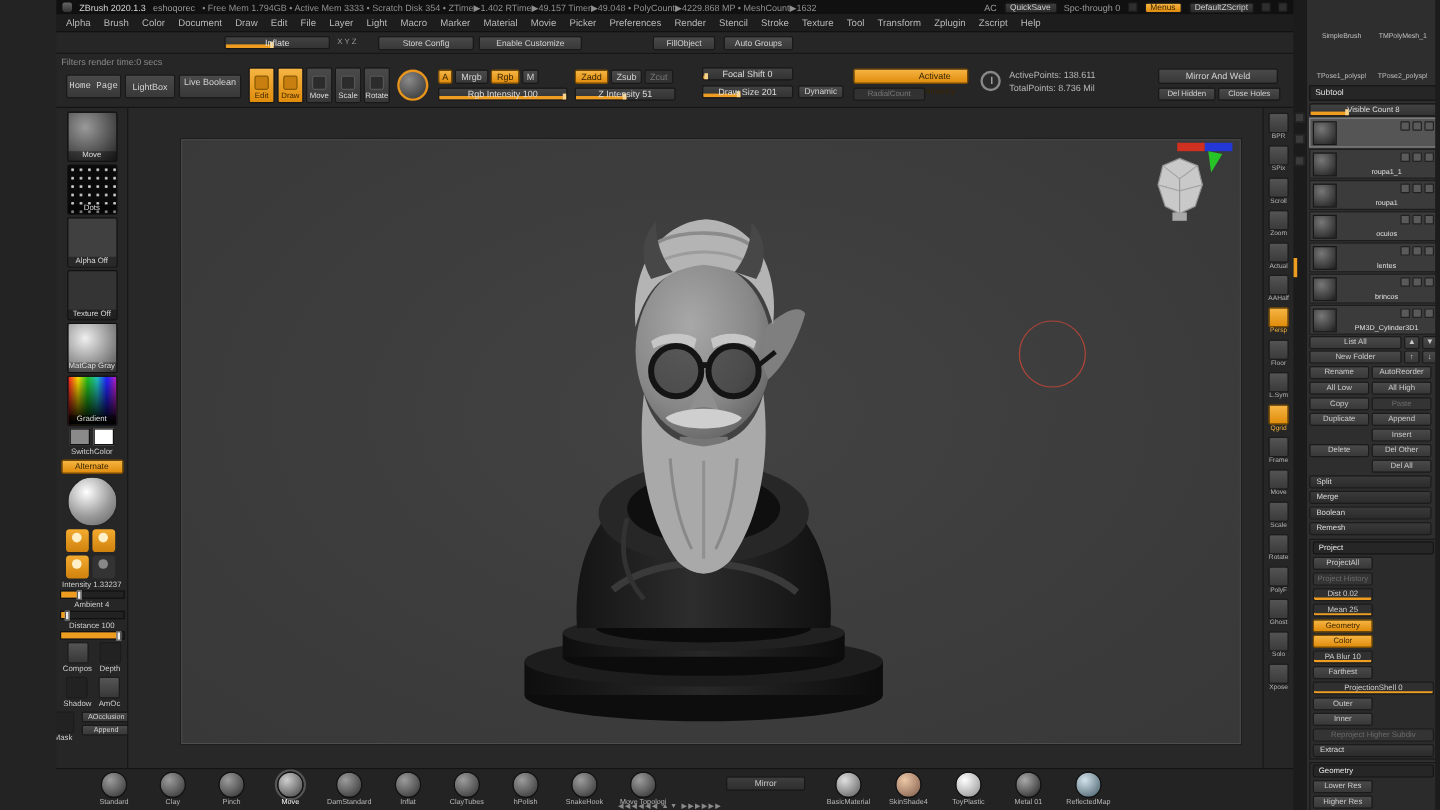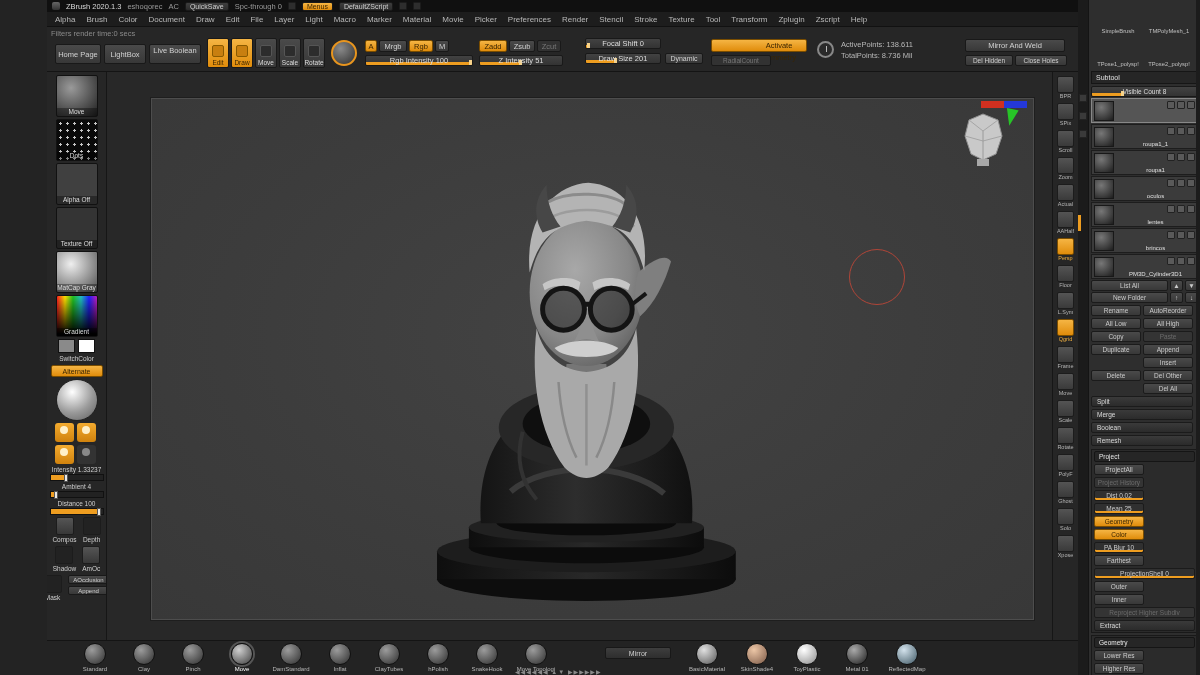--- a/index.html
+++ b/index.html
@@ -176,20 +176,21 @@
 <body>
 
 <div id="app">
 
   <div id="left-region">
 
     <div id="titlebar">
       <span class="logo"></span>
       <span class="app-title">ZBrush 2020.1.3</span>
       <span>eshoqorec</span>
+      <span class="stats">• Free Mem 1.794GB  • Active Mem 3333  • Scratch Disk 354  •  ZTime▶1.402  RTime▶49.157  Timer▶49.048  • PolyCount▶4229.868 MP  • MeshCount▶1632</span>
       <span>AC</span>
       <span class="tb-btn">QuickSave</span>
       <span>Spc-through  0</span>
       <span class="tb-ic"></span>
       <span class="tb-btn orange">Menus</span>
       <span class="tb-btn">DefaultZScript</span>
       <span class="tb-ic"></span>
       <span class="tb-ic"></span>
     </div>
 
@@ -214,25 +215,36 @@
         <span class="menu-item">Stencil</span>
         <span class="menu-item">Stroke</span>
         <span class="menu-item">Texture</span>
         <span class="menu-item">Tool</span>
         <span class="menu-item">Transform</span>
         <span class="menu-item">Zplugin</span>
         <span class="menu-item">Zscript</span>
         <span class="menu-item">Help</span>
       </div>
 
+    <div id="customrow">
+      <div class="zslider" style="position:absolute;left:140px;top:3px;width:88px;height:11px;">
+        <span class="fill" style="width:46%"></span>
+          <span class="txt">Inflate</span>
+      </div>
+      <span style="position:absolute;left:234px;top:5px;font-size:6.5px;color:#999;">X Y Z</span>
+      <span class="gbtn" style="position:absolute;left:268px;top:3px;width:80px;height:12px;line-height:11px;font-size:7px;">Store Config</span>
+      <span class="gbtn" style="position:absolute;left:352px;top:3px;width:86px;height:12px;line-height:11px;font-size:7px;">Enable Customize</span>
+      <span class="gbtn" style="position:absolute;left:497px;top:3px;width:52px;height:12px;line-height:11px;font-size:7px;">FillObject</span>
+      <span class="gbtn" style="position:absolute;left:556px;top:3px;width:58px;height:12px;line-height:11px;font-size:7px;">Auto Groups</span>
+    </div>
 
     <div id="topshelf">
       <span class="ts-abs" style="left:4px;top:2px;font-size:7.5px;color:#8a8a8a;">Filters render time:0 secs</span>
 
-      <span class="gbtn ts-abs" style="left:8px;top:17px;width:46px;height:20px;line-height:19px;">Home Page</span>
+      <span class="gbtn ts-abs" style="left:8px;top:17px;width:46px;height:20px;line-height:19px;font-family:Liberation Mono, monospace;">Home Page</span>
       <span class="gbtn ts-abs" style="left:57px;top:17px;width:42px;height:20px;line-height:19px;">LightBox</span>
       <span class="gbtn ts-abs" style="left:102px;top:17px;width:52px;height:20px;line-height:9px;padding-top:1px;">Live Boolean</span>
 
       <div class="mode-btn orange ts-abs" style="left:160px;top:11px;">
         <span class="mi"></span>
           <span>Edit</span>
       </div>
       <div class="mode-btn orange ts-abs" style="left:184px;top:11px;">
         <span class="mi"></span>
           <span>Draw</span>

